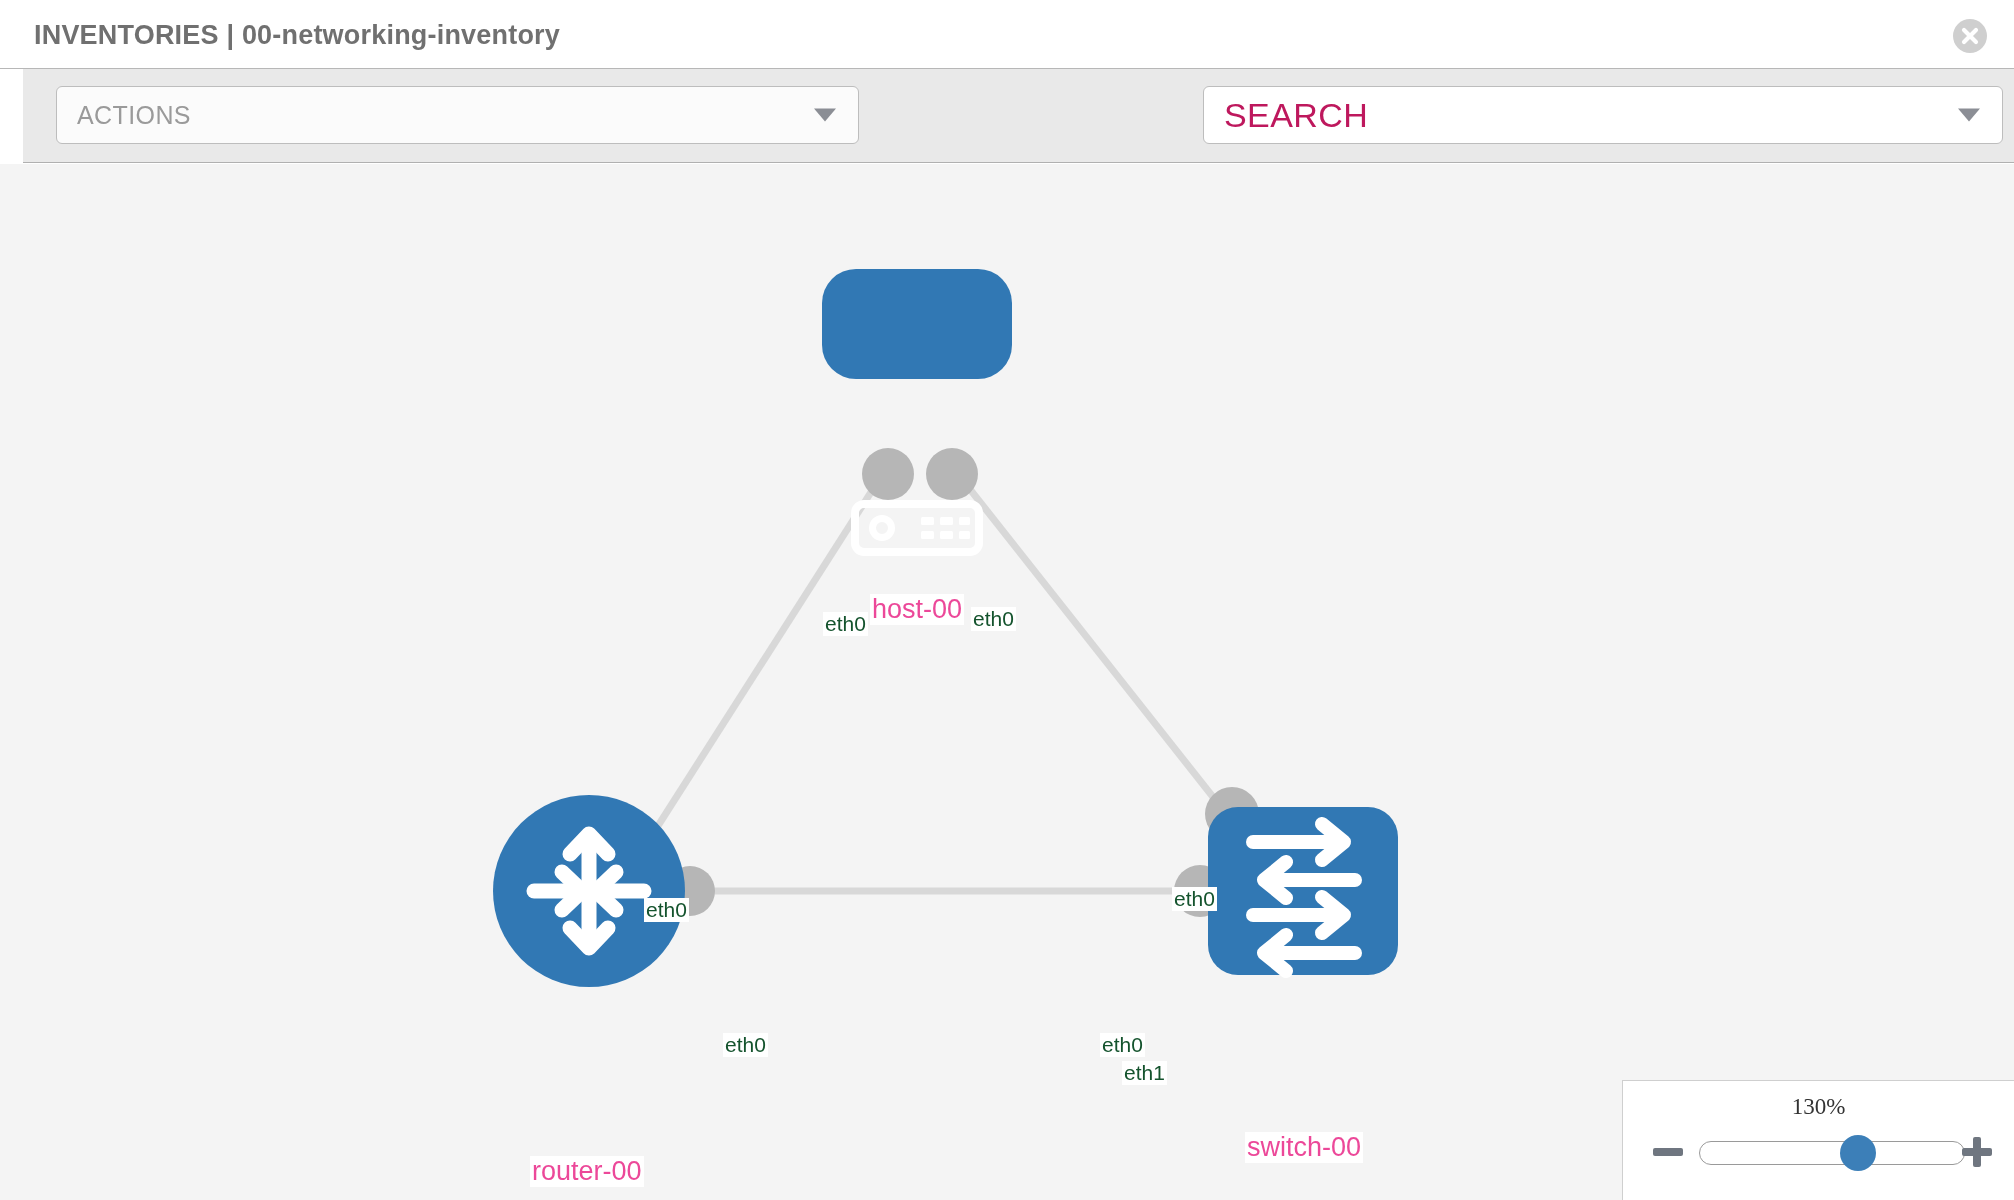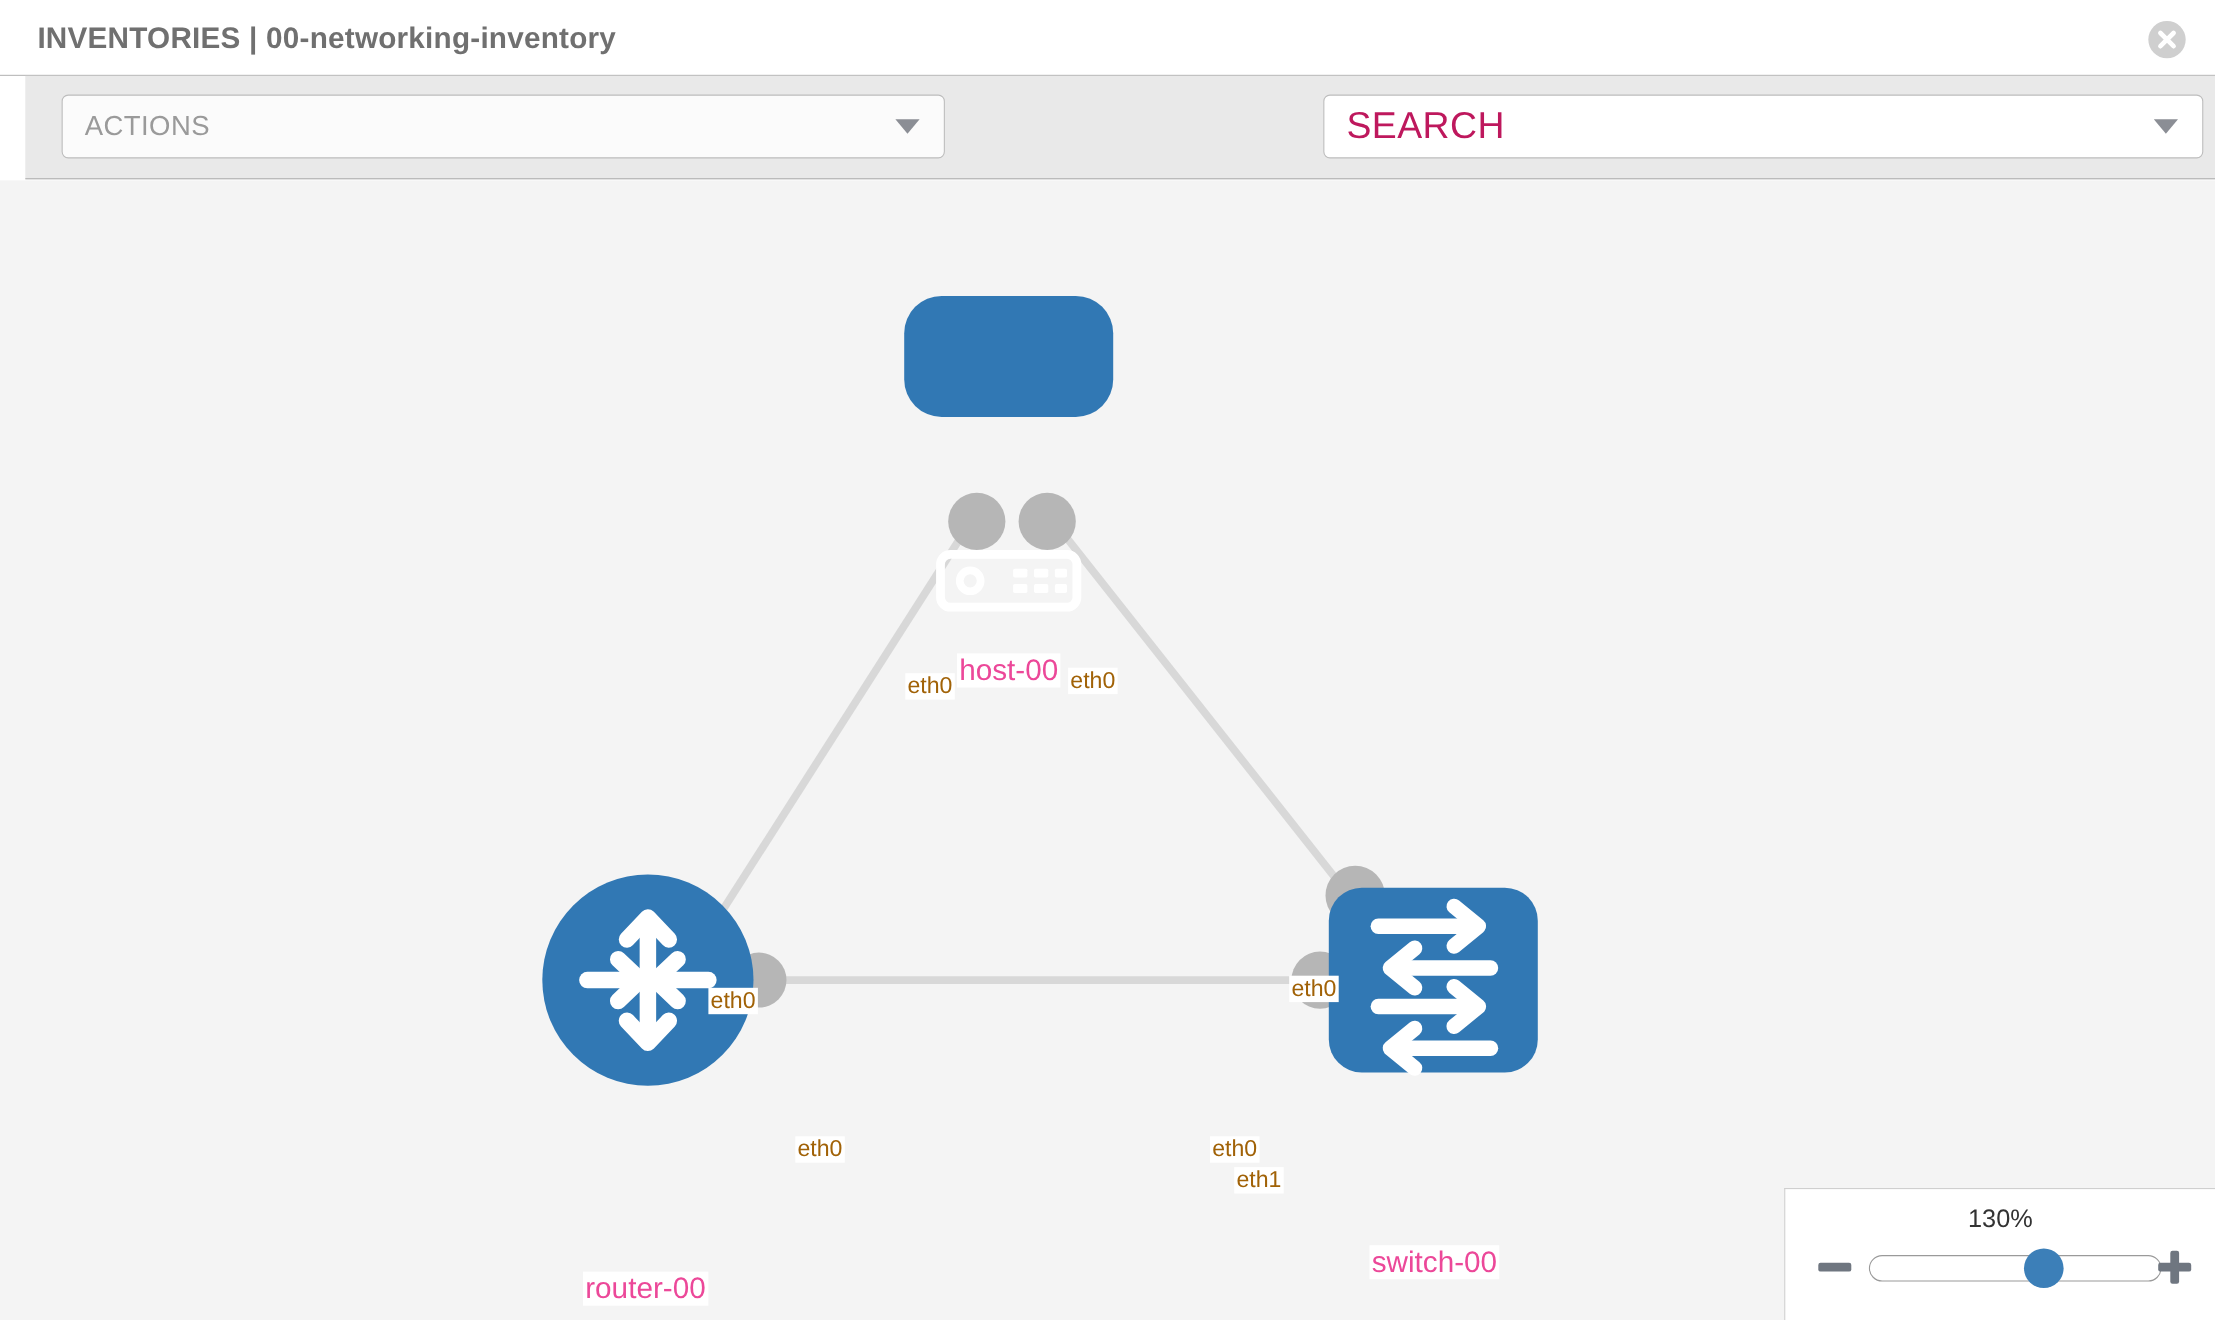--- a/index.html
+++ b/index.html
@@ -99,39 +99,39 @@
   .node-label {
     position: absolute;
     font-size: 27px; color: #ec4899;
     background: #ffffff;
     white-space: nowrap;
     padding: 0 2px;
     line-height: 1.15;
   }
   .iface-label {
     position: absolute;
-    font-size: 21px; color: #a16207;
+    font-size: 21px; color: #14532d;
     background: #ffffff;
     white-space: nowrap;
     padding: 0 2px;
     line-height: 1.15;
   }
 
   
   .zoom-panel {
     position: absolute; right: 0; bottom: 0;
     width: 392px; height: 120px;
     background: #ffffff;
     border-left: 1px solid #cfcfcf;
     border-top: 1px solid #cfcfcf;
   }
   .zoom-level {
     position: absolute; top: 13px; left: 0; right: 0;
     text-align: center;
-    font-size: 23px; color: #333333;
+    font-size: 23px; color: #333333; font-family: Liberation Serif, serif;
   }
   .zoom-minus, .zoom-plus {
     position: absolute; top: 52px;
     width: 38px; height: 38px;
     cursor: pointer;
   }
   .zoom-minus { left: 26px; }
   .zoom-plus  { right: 18px; }
   .zoom-slider {
     position: absolute; left: 76px; top: 60px;

